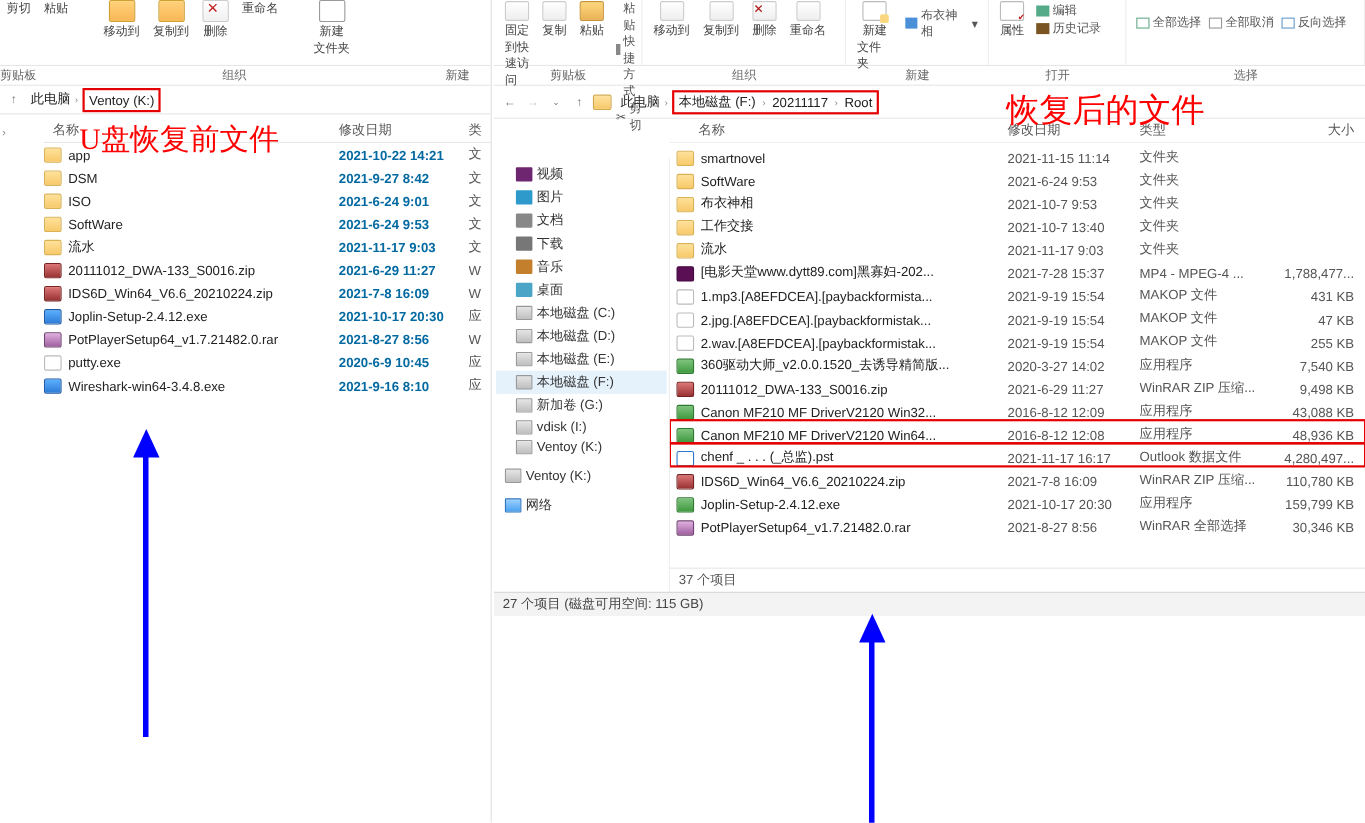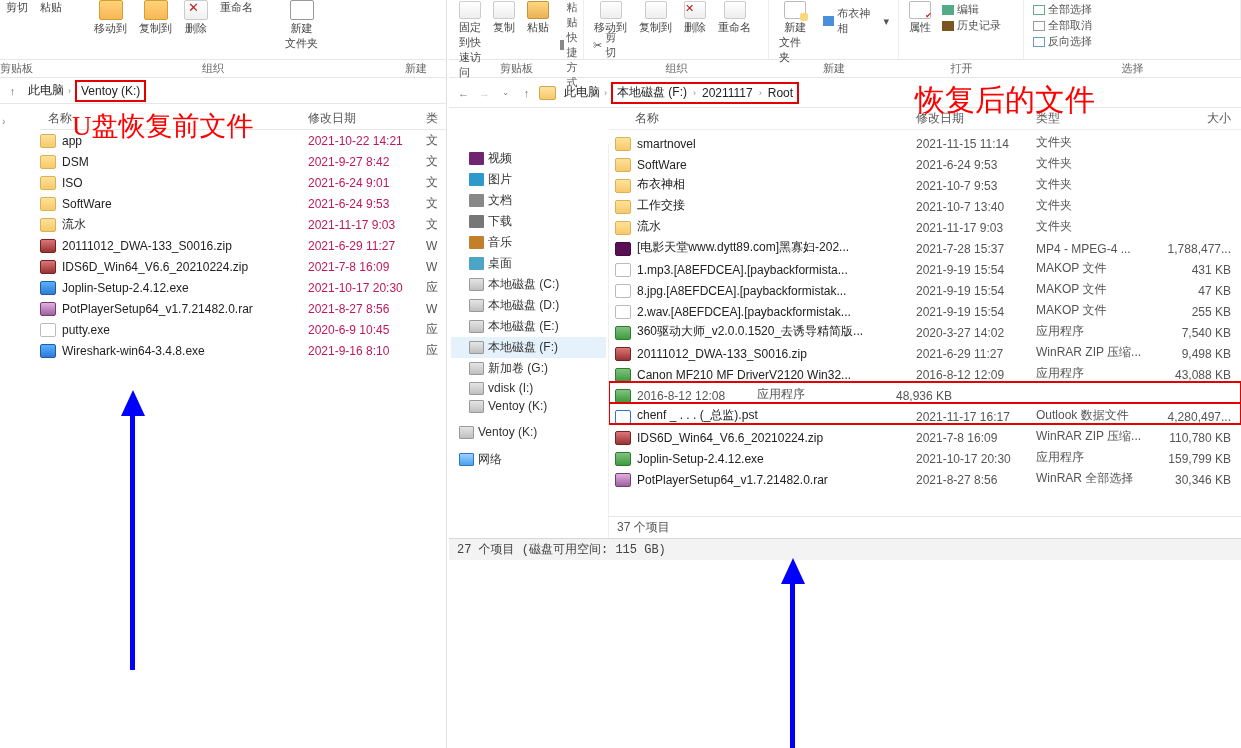--- a/index.html
+++ b/index.html
@@ -34,21 +34,21 @@
   .list-hdr .col-type { width: 20px; }
 
   .file-list { position: absolute; left: 40px; right: 0; top: 130px; }
   .file-row { display: flex; align-items: center; height: 21px; font-size: 12px; color: #222; }
   .file-row .ico { width: 16px; height: 14px; margin-right: 6px; border-radius: 2px; background: linear-gradient(#ffe19a,#f7c96a); border: 1px solid #d9b255; }
   .file-row .ico.zip { background: linear-gradient(#d77,#933); border-color: #722; }
   .file-row .ico.exe { background: linear-gradient(#5bb0ff,#2d7bd6); border-color: #1f5aa8; }
   .file-row .ico.rar { background: linear-gradient(#e0b0e0,#a060a0); border-color: #704070; }
   .file-row .ico.generic { background: #fff; border: 1px solid #bbb; }
   .file-row .name { flex: 1; white-space: nowrap; overflow: hidden; text-overflow: ellipsis; }
-  .file-row .date { width: 118px; color: #be185d; }
+  .file-row .date { width: 118px; color: #0369a1; font-weight: bold; }
   .file-row .type { width: 20px; color: #555; overflow: hidden; }
 
   
   .tree-l { position: absolute; left: 0; top: 112px; width: 35px; overflow: hidden; font-size: 12px; color: #444; padding: 4px 2px; }
   .tree-l .chev { font-size: 10px; color: #888; }
 
   
   .right-pane { position: absolute; left: 449px; top: 0; width: 792px; height: 748px; background: #fff; }
 
   .ribbon-r { display: flex; height: 60px; border-bottom: 1px solid #e6e6e6; }
@@ -94,21 +94,21 @@
   .rlist { flex: 1; overflow: hidden; }
   .r-row { display: flex; align-items: flex-end; height: 21px; font-size: 12px; color: #222; padding-left: 6px; }
   .r-row .ico { width: 16px; height: 14px; margin-right: 6px; border-radius: 2px; }
   .r-row .name { flex: 1; white-space: nowrap; overflow: hidden; text-overflow: ellipsis; }
   .r-row .date { width: 120px; color: #555; }
   .r-row .type { width: 120px; color: #555; white-space: nowrap; overflow: hidden; text-overflow: ellipsis; }
   .r-row .size { width: 85px; color: #555; text-align: right; padding-right: 10px; }
   .r-row.hl { outline: 2px solid #e40000; outline-offset: -1px; }
 
   .count-bar { border-top: 1px solid #e6e6e6; font-size: 12px; color: #555; padding: 2px 8px; }
-  .status-bar { border-top: 1px solid #d7d7d7; background: #f3f3f3; font-size: 12px; color: #444; padding: 2px 8px; font-family: Liberation Mono, monospace; }
+  .status-bar { border-top: 1px solid #d7d7d7; background: #f3f3f3; font-size: 12px; color: #444; padding: 2px 8px; }
 
   
   .arrow { position: absolute; pointer-events: none; }
   .arrow .line { width: 5px; background: #0000ff; }
   .arrow .head { width: 0; height: 0; border-left: 12px solid transparent; border-right: 12px solid transparent; border-bottom: 26px solid #0000ff; position: absolute; top: 0; left: -9.5px; }
 
   .tiny-ico { display:inline-block; width:12px; height:10px; vertical-align:middle; }
 </style>
 </head>
 <body>
@@ -258,21 +258,21 @@
           <span>速访问</span>
         </div>
         <div class="btn">
           <span class="ico"></span>
           <span>复制</span>
         </div>
         <div class="btn">
           <span class="ico paste"></span>
           <span>粘贴</span>
         </div>
-        <div style="display:flex;flex-direction:row;gap:1px">
+        <div style="display:flex;flex-direction:column;gap:1px">
           <span class="small-line">
             <span class="tiny-ico" style="background:#888"></span>
             <span>粘贴快捷方式</span>
           </span>
           <span class="small-line">
             <span>✂</span>
             <span>剪切</span>
           </span>
         </div>
       </div>
@@ -324,21 +324,21 @@
               <span>编辑</span>
             </span>
           <span class="small-line">
               <span class="tiny-ico" style="background:#7a5522"></span>
               <span>历史记录</span>
             </span>
         </div>
       </div>
     </div>
     <div class="grp" style="flex:1">
-      <div style="display:flex;flex-direction:column;gap:1px;margin-top:2px">
+      <div style="display:flex;gap:1px;margin-top:13px">
         <span class="small-line">
             <span class="tiny-ico" style="border:1px solid #6a8"></span>
             <span>全部选择</span>
           </span>
         <span class="small-line">
             <span class="tiny-ico" style="border:1px solid #999"></span>
             <span>全部取消</span>
           </span>
         <span class="small-line">
             <span class="tiny-ico" style="border:1px solid #69c"></span>
@@ -492,21 +492,21 @@
           </div>
           <div class="r-row">
             <span class="ico generic" style=";background:#fff;border:1px solid #bbb"></span>
             <span class="name">1.mp3.[A8EFDCEA].[paybackformista...</span>
             <span class="date">2021-9-19 15:54</span>
             <span class="type">MAKOP 文件</span>
             <span class="size">431 KB</span>
           </div>
           <div class="r-row">
             <span class="ico generic" style=";background:#fff;border:1px solid #bbb"></span>
-            <span class="name">8.jpg.[A8EFDCEA].[paybackformistak...</span>
+            <span class="name">2.jpg.[A8EFDCEA].[paybackformistak...</span>
             <span class="date">2021-9-19 15:54</span>
             <span class="type">MAKOP 文件</span>
             <span class="size">47 KB</span>
           </div>
           <div class="r-row">
             <span class="ico generic" style=";background:#fff;border:1px solid #bbb"></span>
             <span class="name">2.wav.[A8EFDCEA].[paybackformistak...</span>
             <span class="date">2021-9-19 15:54</span>
             <span class="type">MAKOP 文件</span>
             <span class="size">255 KB</span>
@@ -527,20 +527,21 @@
           </div>
           <div class="r-row">
             <span class="ico exe" style=";background:linear-gradient(#7fc37f,#3f9a3f);border:1px solid #2e7a2e"></span>
             <span class="name">Canon MF210 MF DriverV2120 Win32...</span>
             <span class="date">2016-8-12 12:09</span>
             <span class="type">应用程序</span>
             <span class="size">43,088 KB</span>
           </div>
           <div class="r-row hl">
             <span class="ico exe" style=";background:linear-gradient(#7fc37f,#3f9a3f);border:1px solid #2e7a2e"></span>
+            <span class="name">Canon MF210 MF DriverV2120 Win64...</span>
             <span class="date">2016-8-12 12:08</span>
             <span class="type">应用程序</span>
             <span class="size">48,936 KB</span>
           </div>
           <div class="r-row hl">
             <span class="ico pst" style=";background:#fff;border:1px solid #2b77cc"></span>
             <span class="name">chenf    _ . . .  (_总监).pst</span>
             <span class="date">2021-11-17 16:17</span>
             <span class="type">Outlook 数据文件</span>
             <span class="size">4,280,497...</span>

